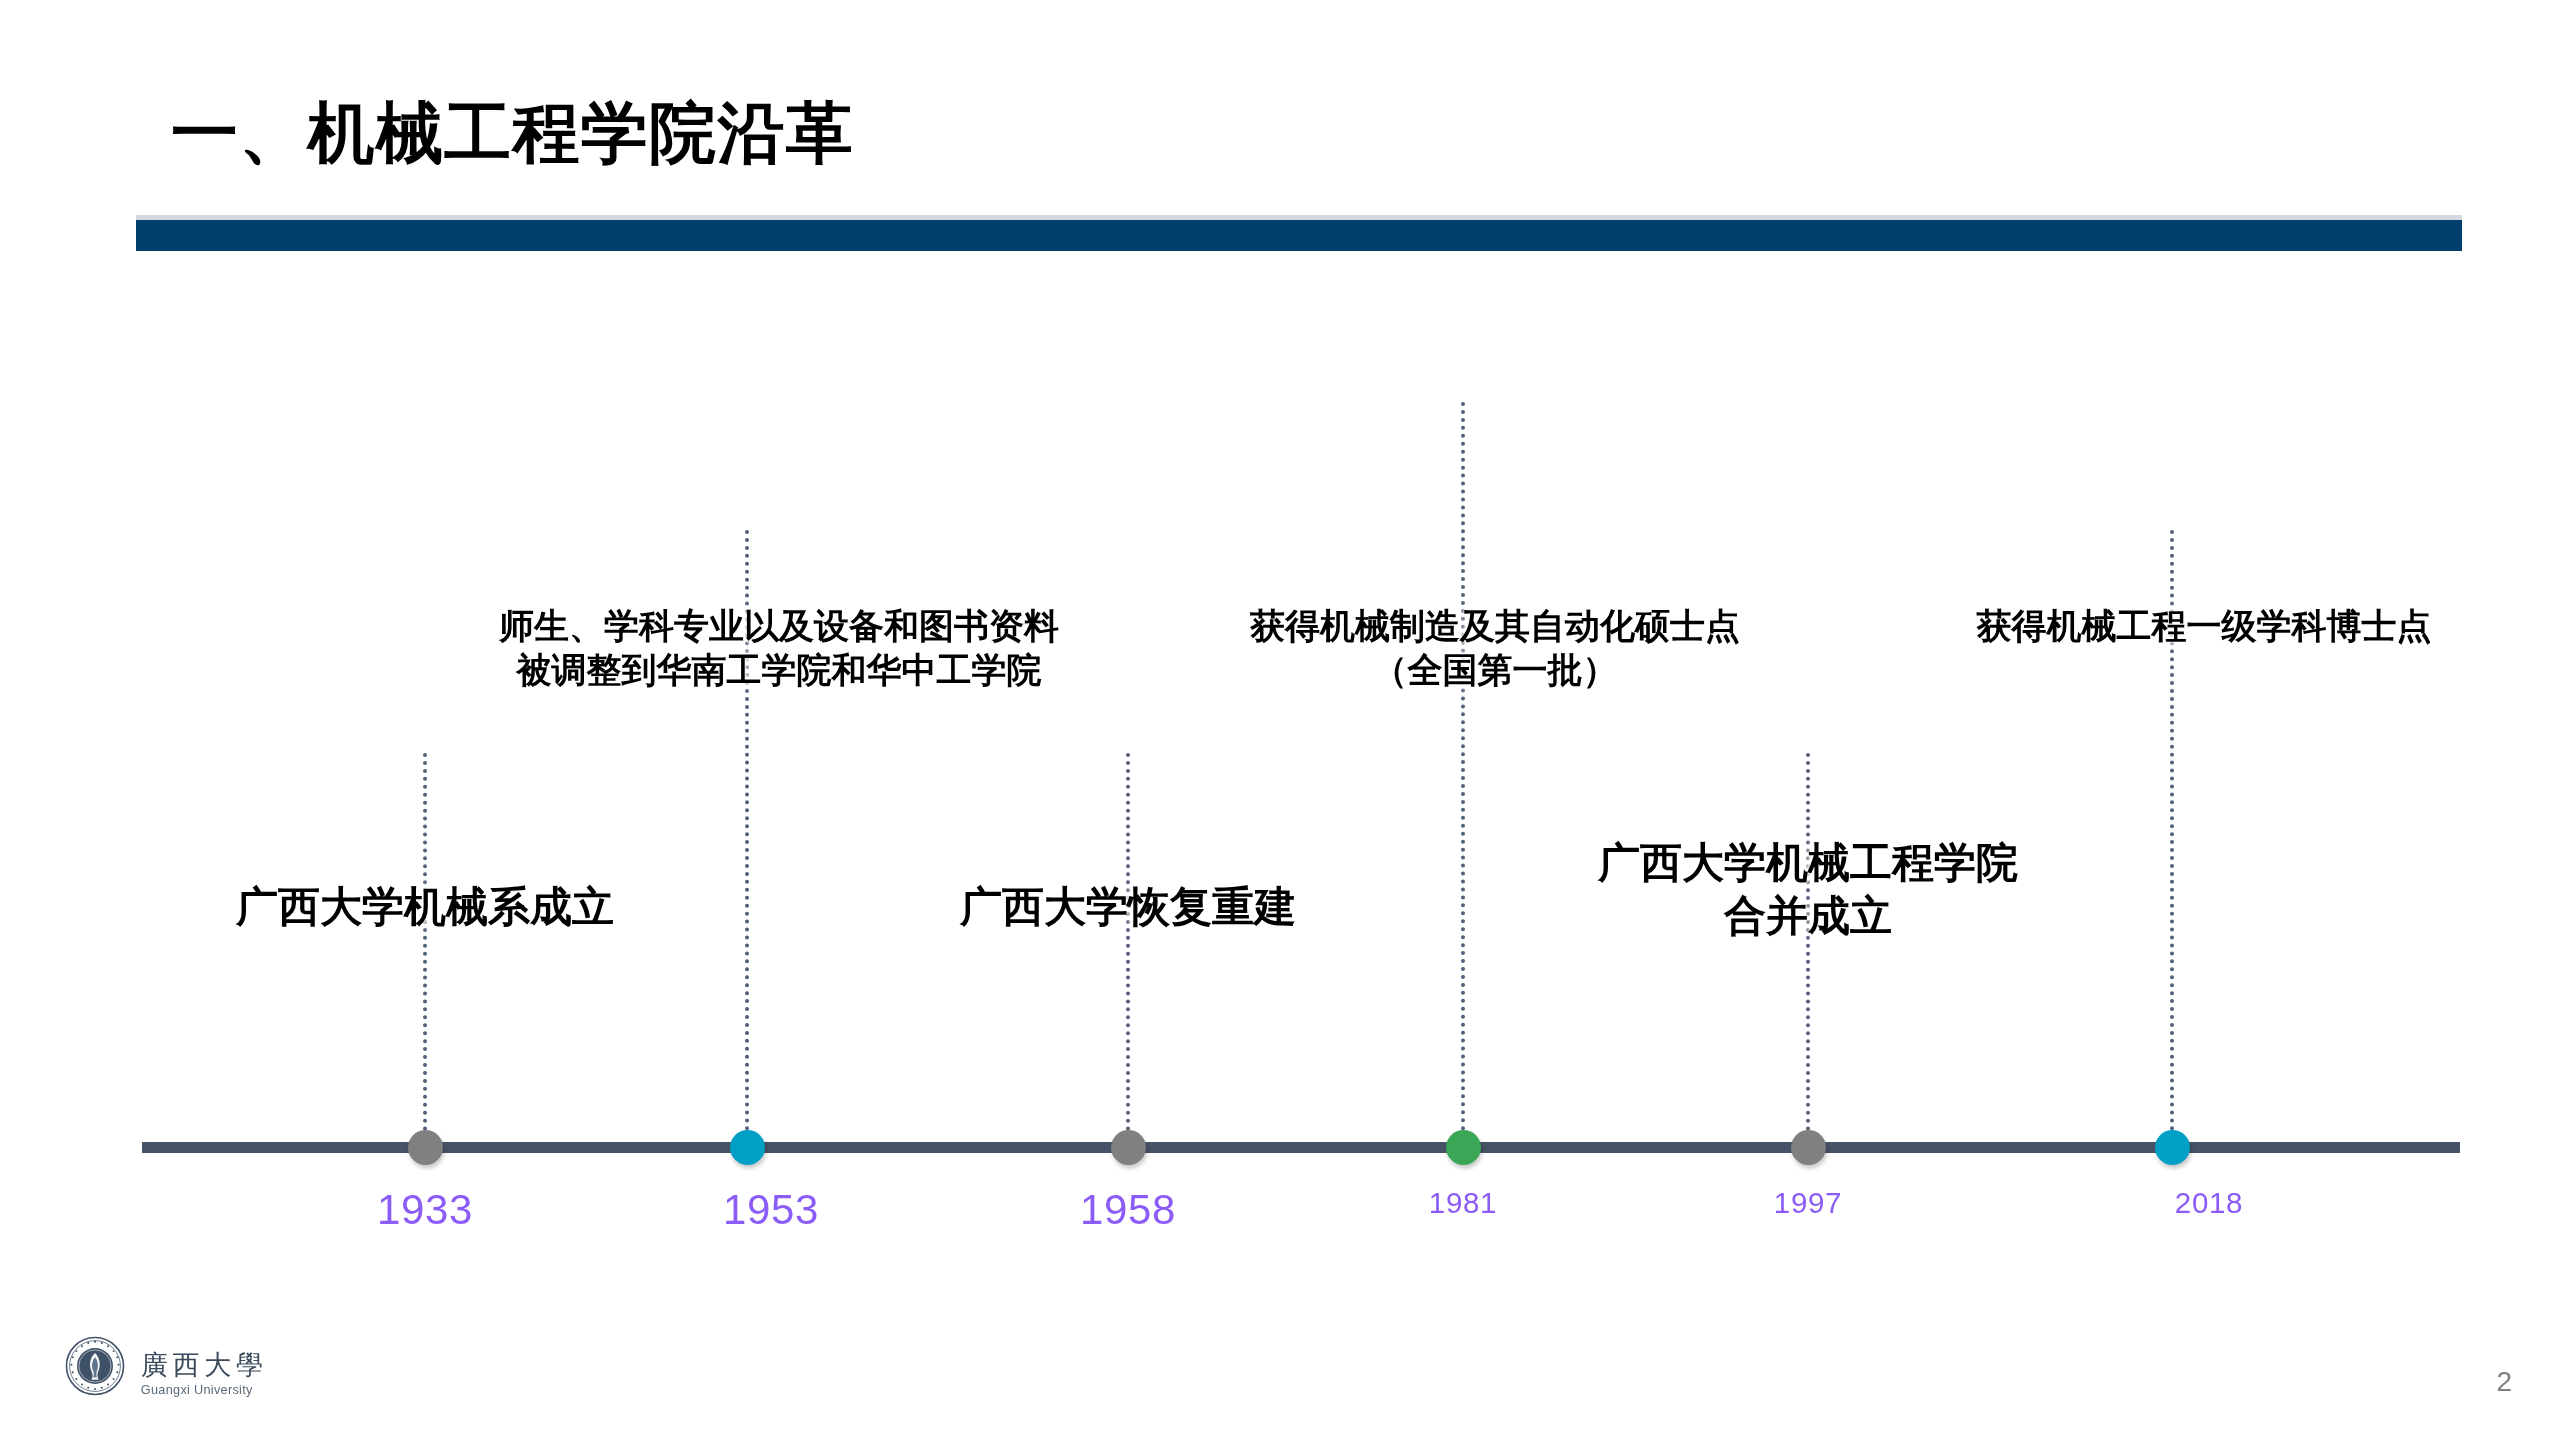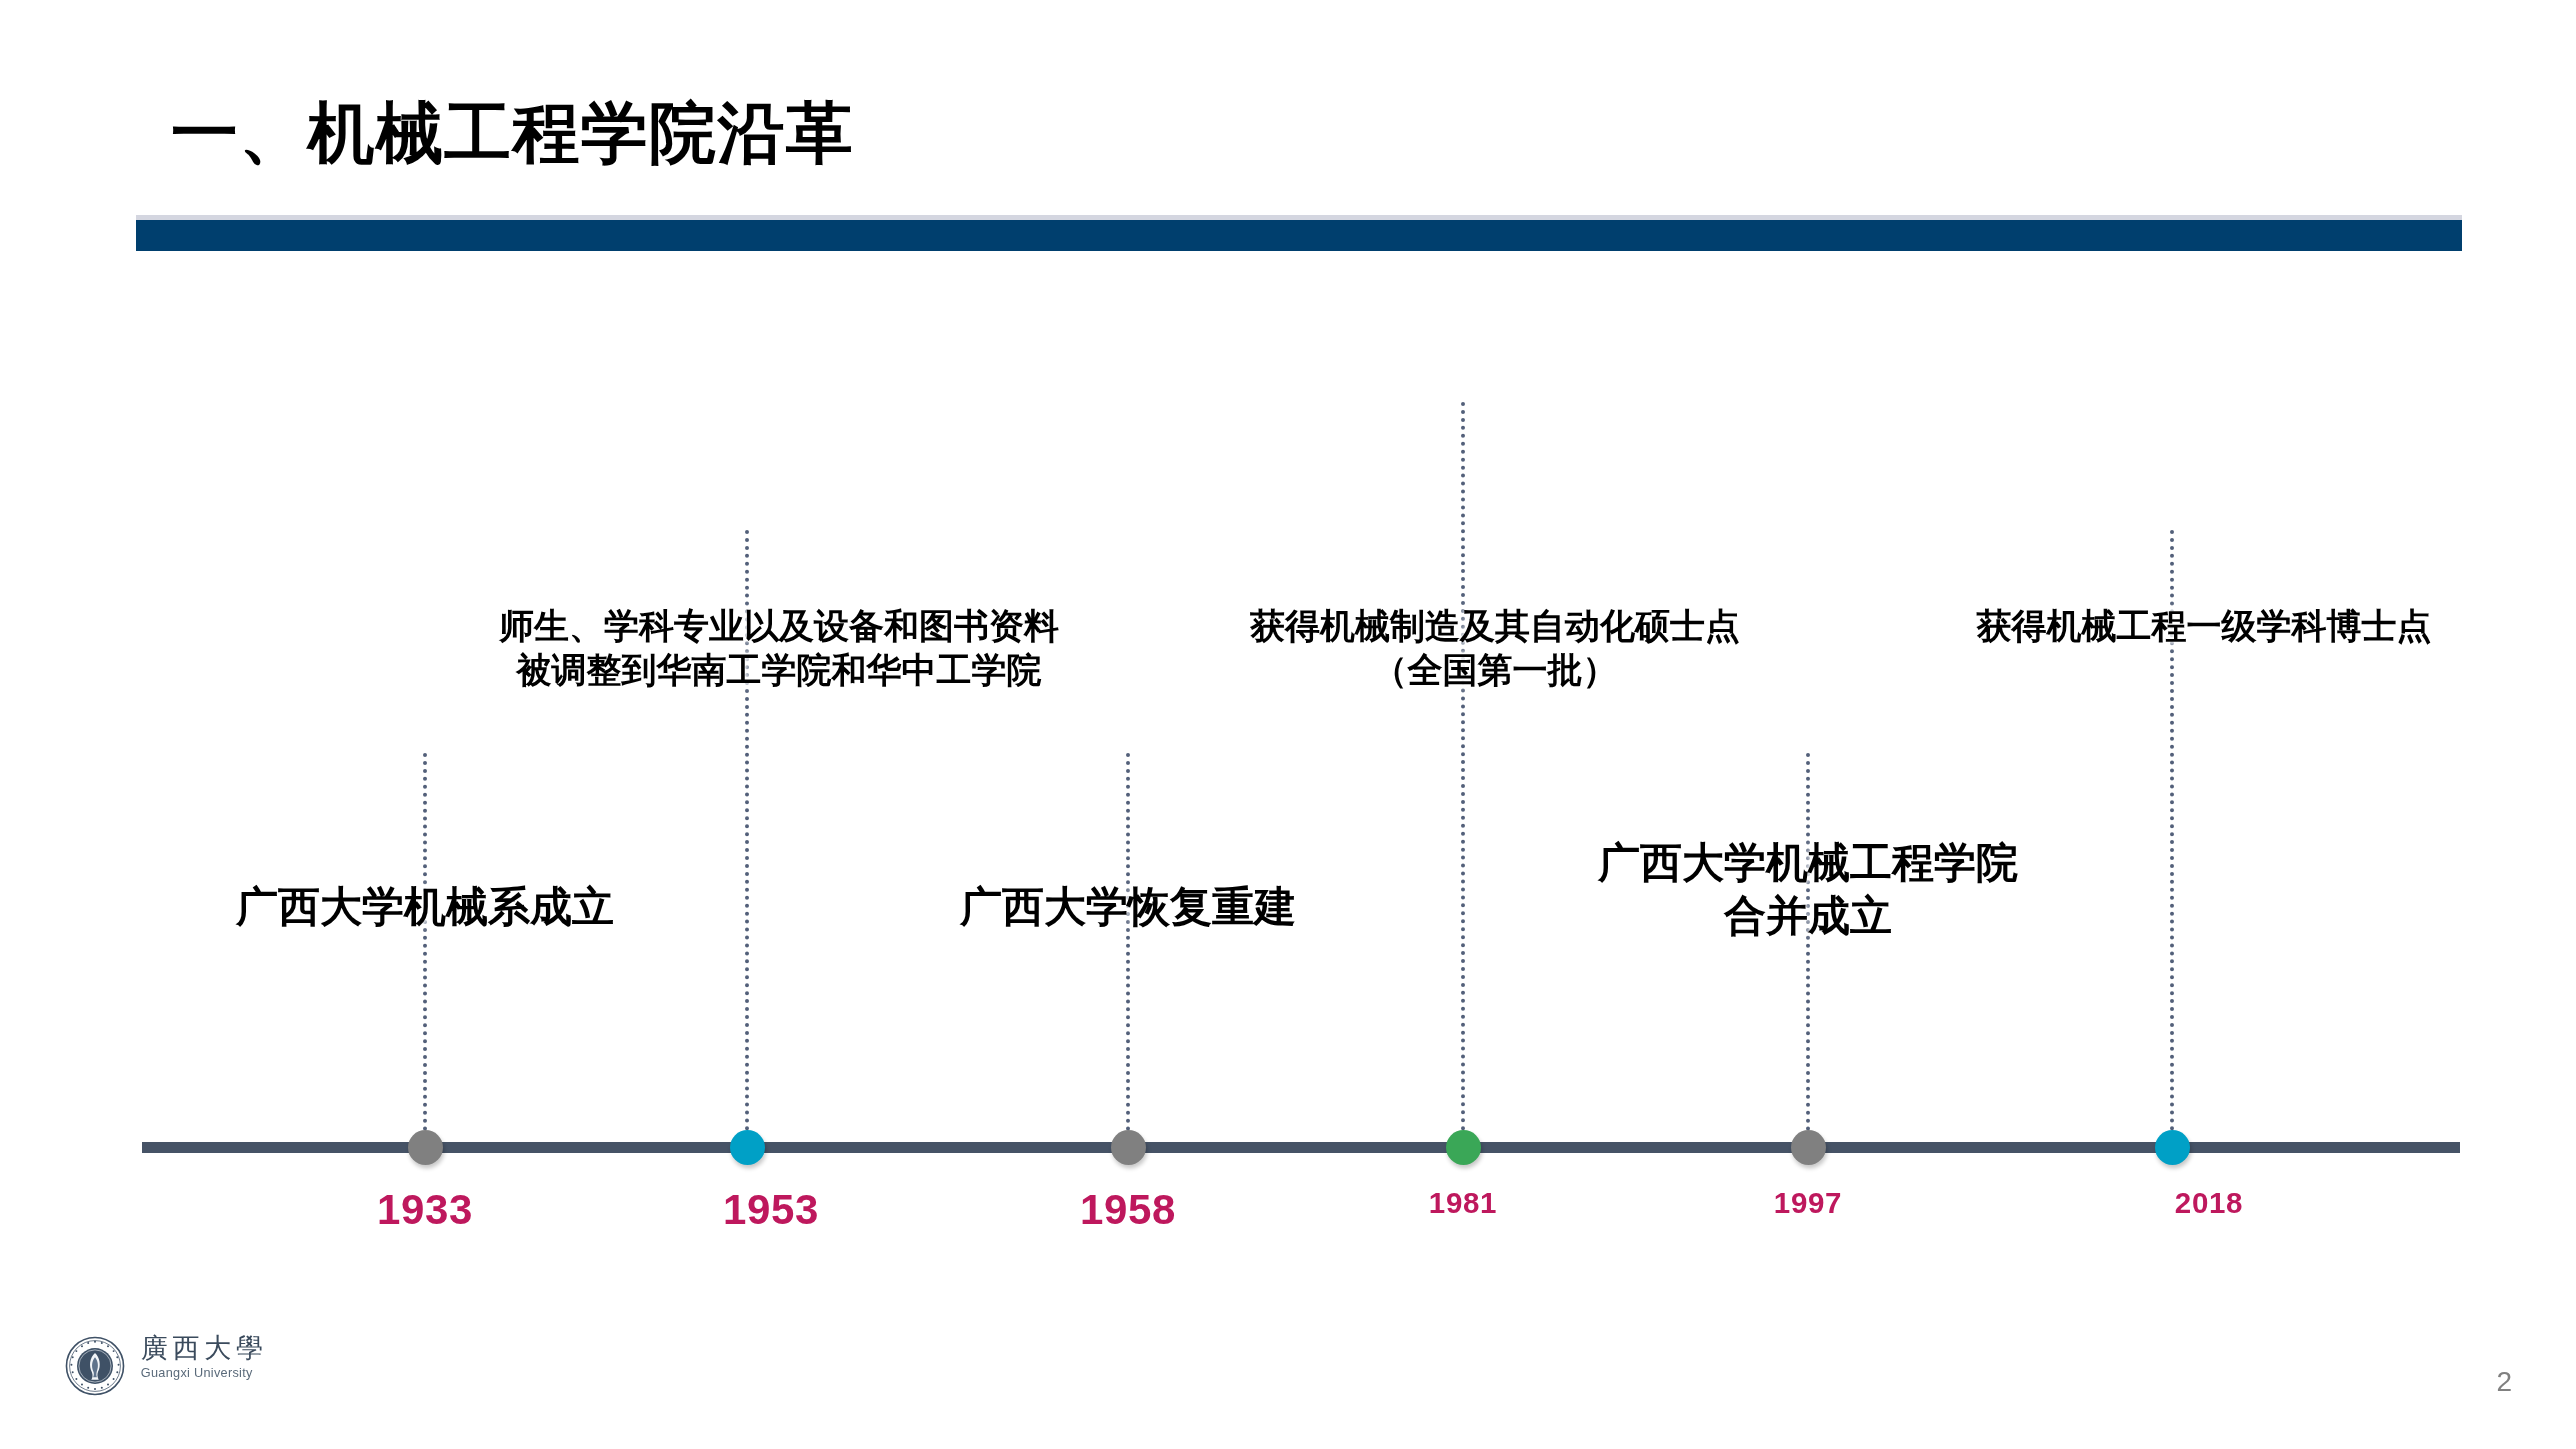--- a/index.html
+++ b/index.html
@@ -74,22 +74,22 @@
     position: absolute;
     width: 0;
     border-left: 4.7px dotted #53607a;
     transform: translateX(-2px);
     z-index: 1;
   }
   .tl-year {
     position: absolute;
     top: 1186px;
     transform: translateX(-50%);
-    font-weight: bold;
-    color: #be185d;
+    font-weight: normal;
+    color: #8b5cf6;
     white-space: nowrap;
     letter-spacing: 0.7px;
   }
   .tl-year.big  { font-size: 42px; }
   .tl-year.small{ font-size: 29.5px; }
 
   .tl-label {
     position: absolute;
     transform: translateX(-50%);
     text-align: center;
@@ -102,21 +102,21 @@
   }
   .tl-label.lv-top { font-size: 35px; margin-left: 32px; }
   .tl-label.lv-bot { font-size: 42px; }
 
   
   #logo {
     position: absolute;
     left: 64px;
     top: 1335px;
     display: flex;
-    align-items: flex-start;
+    align-items: flex-end;
     gap: 14.8px;
   }
   #logo-seal {
     width: 62px;
     height: 62px;
     flex: 0 0 auto;
   }
   #logo-text {
     display: flex;
     flex-direction: column;

